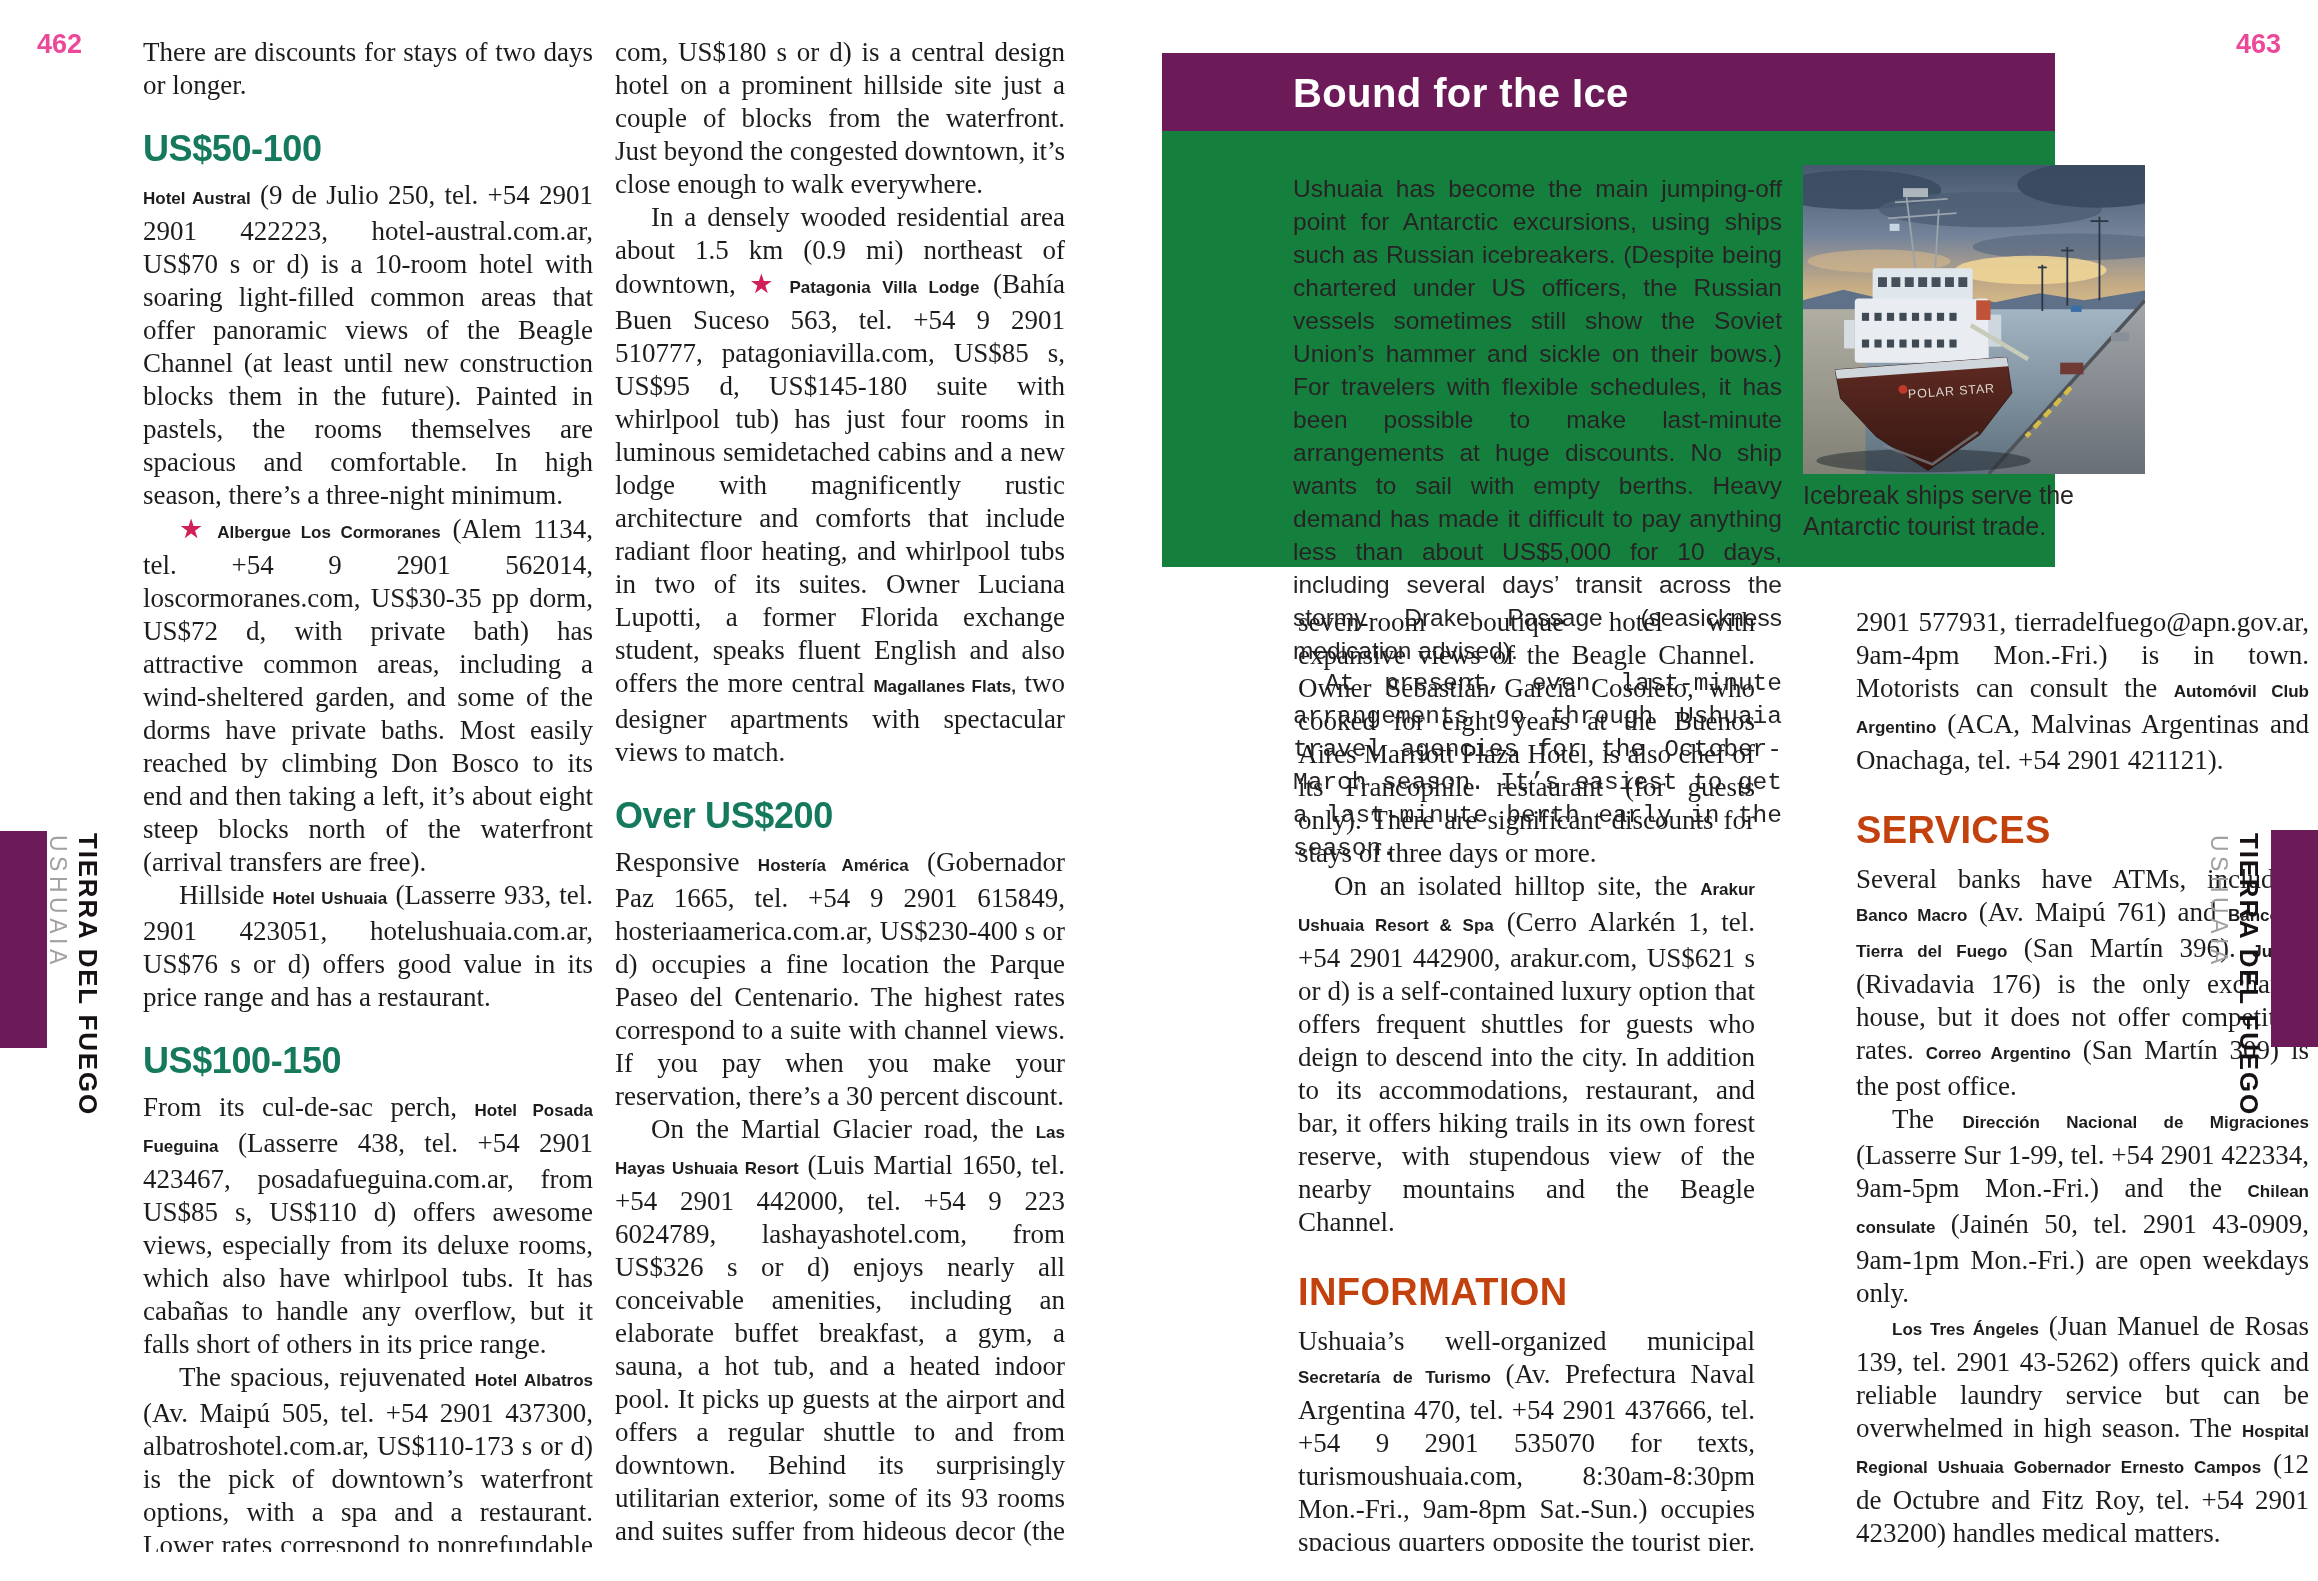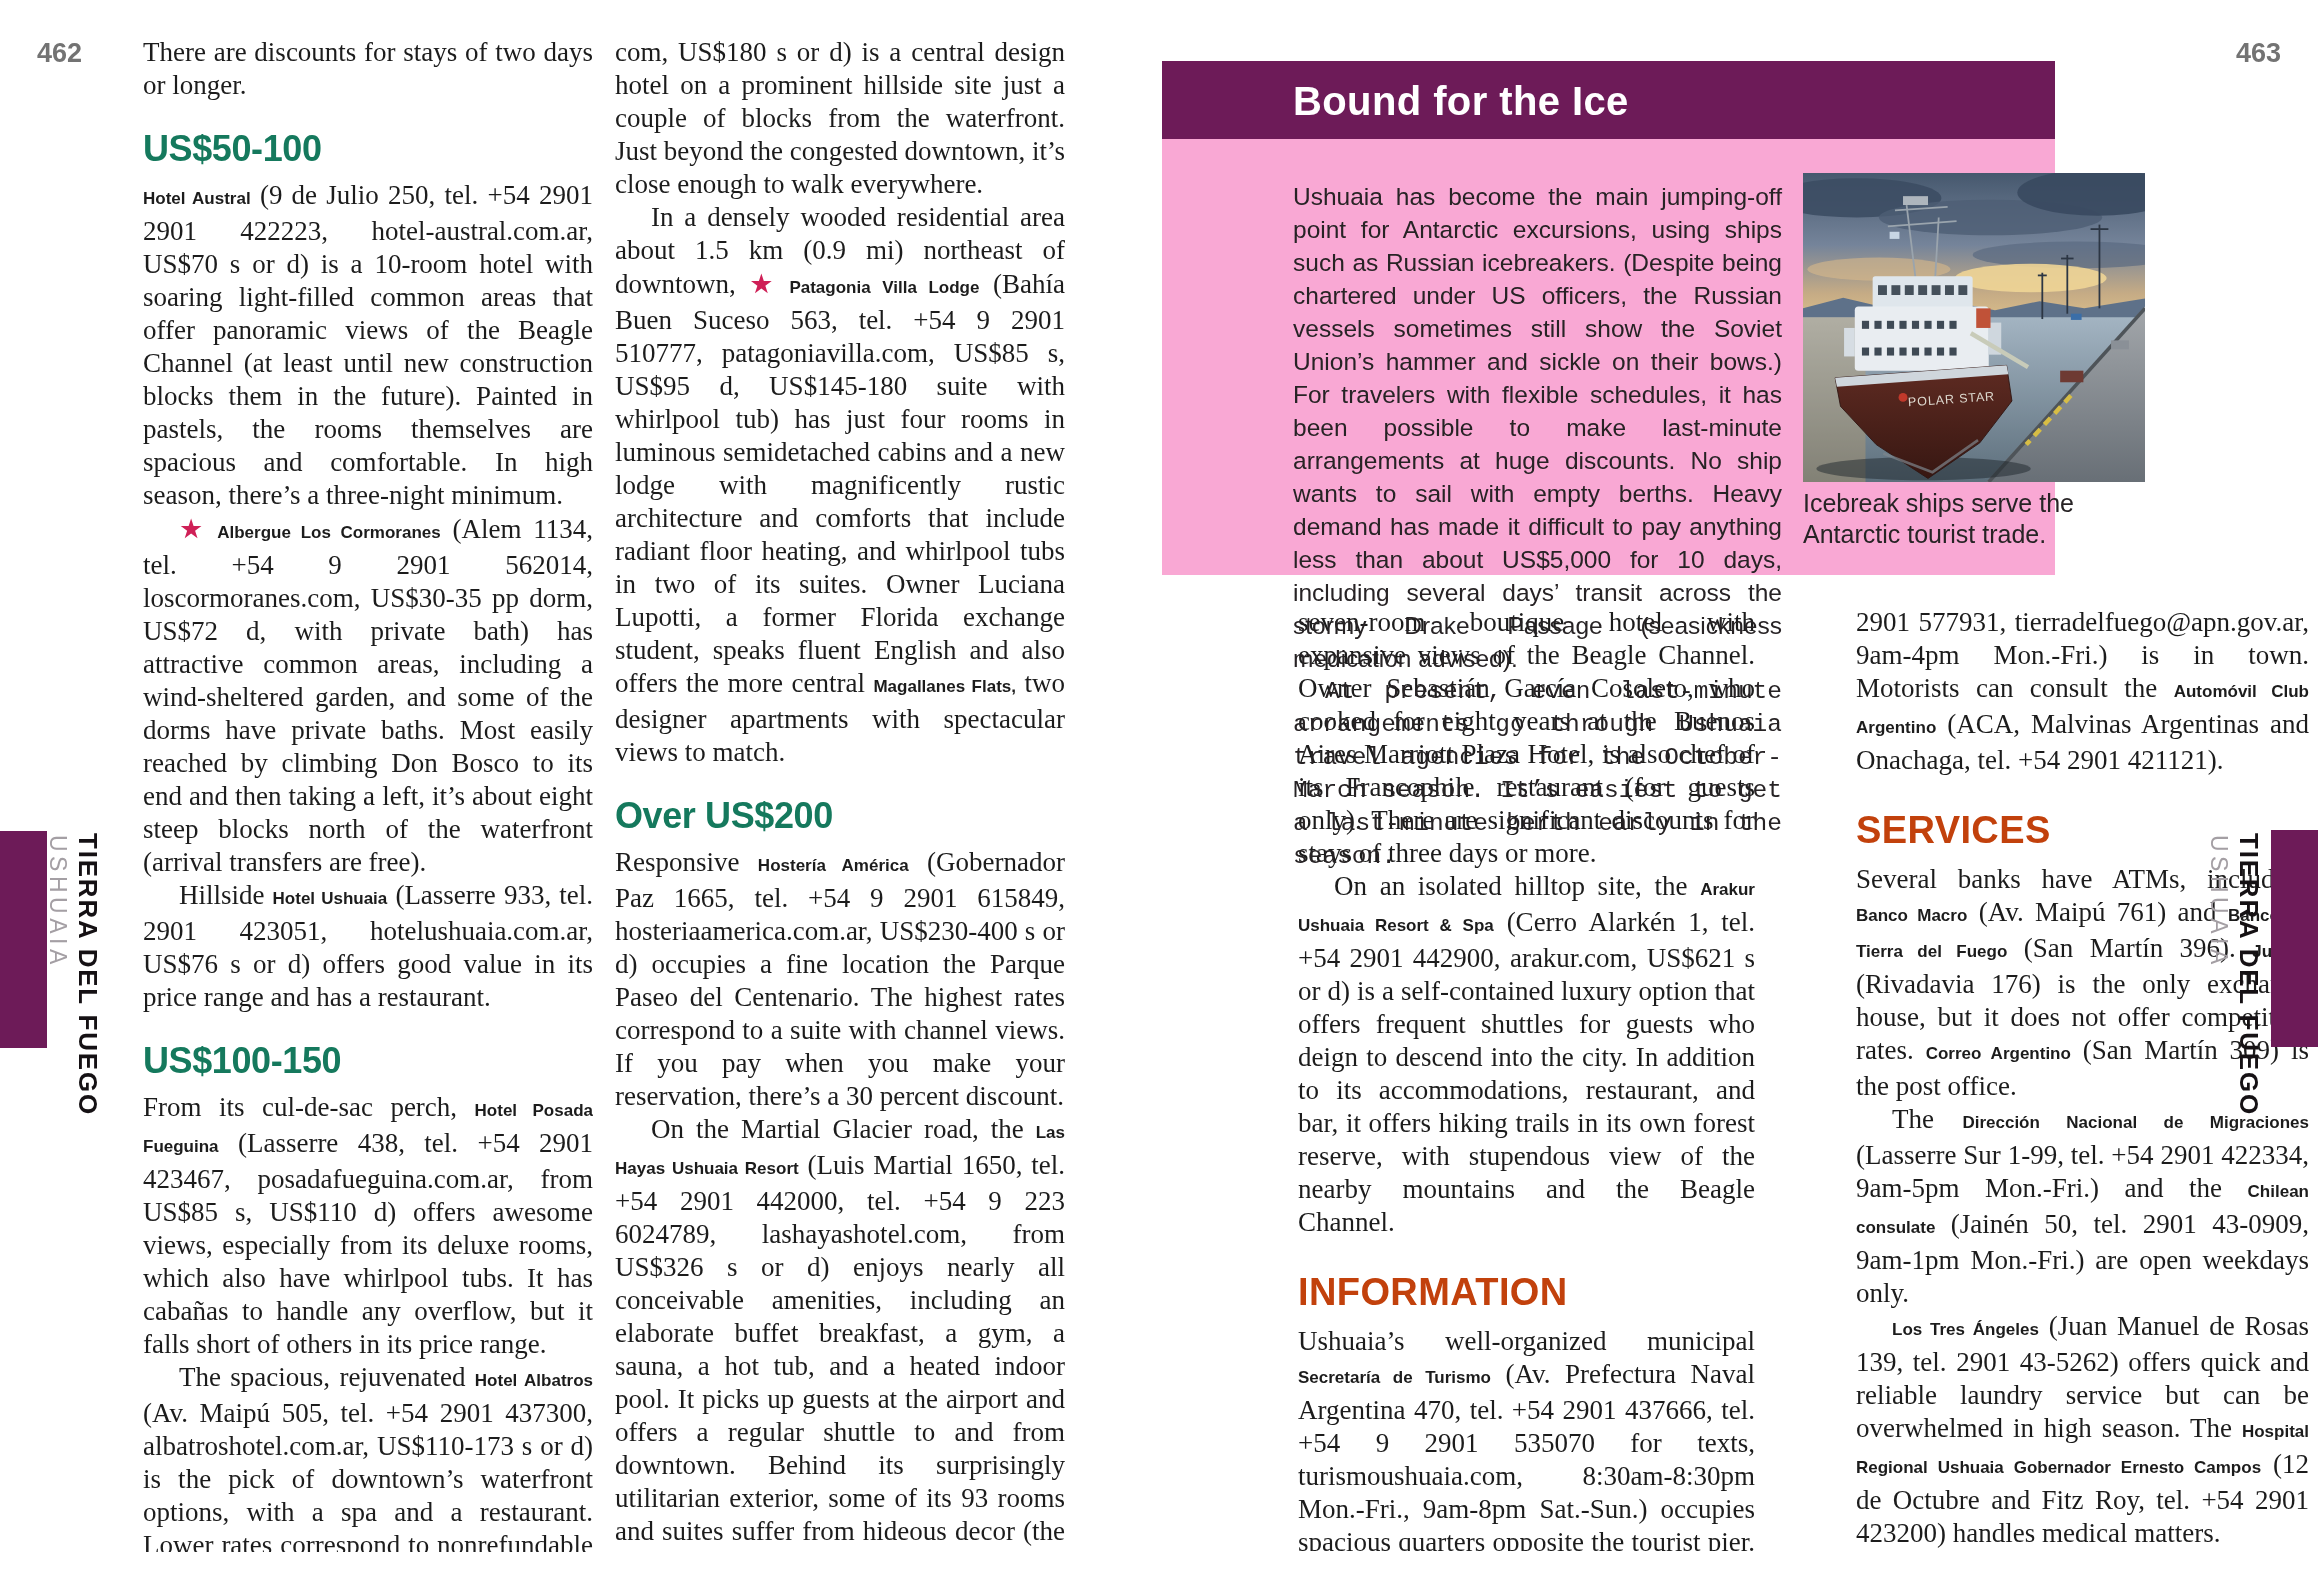--- a/index.html
+++ b/index.html
@@ -1,34 +1,34 @@
 <!DOCTYPE html>
 <html style="font-size:14.3px"><head>
 <meta charset="utf-8">
 <style>
   html,body{margin:0;padding:0;background:#ffffff;}
   #page{position:relative;width:2319px;height:1581px;background:#ffffff;overflow:hidden;
         font-family:"Liberation Serif",serif;color:#1c1c1c;}
 
-  .pagenum{position:absolute;top:40px;font:700 27px/1 "Liberation Sans",sans-serif;color:#737373;}
+  .pagenum{position:absolute;top:31px;font:700 27px/1 "Liberation Sans",sans-serif;color:#ec4899;}
   #pn-left{left:37px;}
   #pn-right{left:2210px;width:71px;text-align:right;}
 
   
   .col{position:absolute;overflow:hidden;}
   .col p{margin:0;text-align:justify;font:27px/33px "Liberation Serif",serif;color:#1c1c1c;}
   .col p.indent{text-indent:36px;}
   .col .b{font-family:"Liberation Sans",sans-serif;font-weight:700;font-size:17px;}
   .col .star{color:#cf2057;font-family:"DejaVu Sans",sans-serif;font-size:27px;margin-right:9px;}
   .head{font-family:Liberation Sans, sans-serif;font-weight:700;}
   .head.green{font-size:36px;line-height:1;color:#15795d;letter-spacing:-0.4px;margin:28.5px 0 12.5px;}
   .head.gray{font-size:38px;line-height:1;color:#c2410c;letter-spacing:0.4px;margin:34px 0 14.3px;}
 
   
-  #box{position:absolute;left:1162px;top:53px;width:893px;height:514px;background:#f9a8d4;margin-top:8px;}
+  #box{position:absolute;left:1162px;top:53px;width:893px;height:514px;background:#15803d;}
   #box-header{position:absolute;left:0;top:0;width:100%;height:78px;background:#6d1b58;}
   #box-title{position:absolute;left:131px;top:16px;font:700 40px/1.2 "Liberation Sans",sans-serif;
              color:#ffffff;letter-spacing:0.4px;}
   #box-text{position:absolute;left:131px;top:119px;width:489px;}
   #box-text p{margin:0;text-align:justify;font:24.5px/33px "Liberation Sans",sans-serif;color:#272325;}
   #box-text p.indent{text-indent:32px;font-family:Liberation Mono, monospace;}
   #photo{position:absolute;left:641px;top:112px;width:342px;height:309px;}
   #caption{position:absolute;left:641px;top:427px;width:355px;
            font:25px/31px "Liberation Sans",sans-serif;color:#272325;}
 

